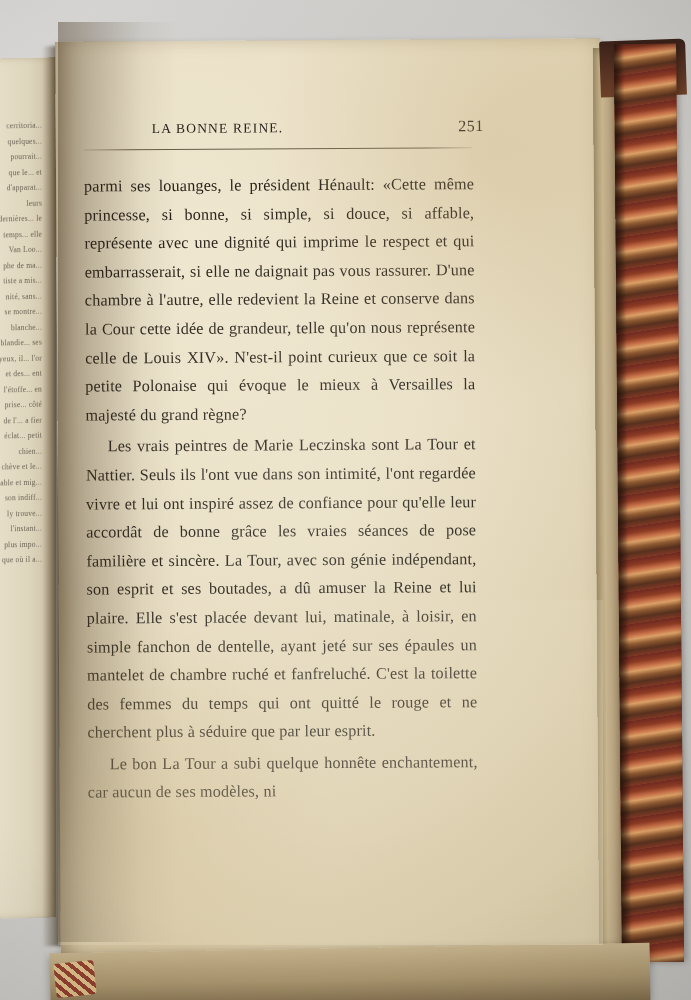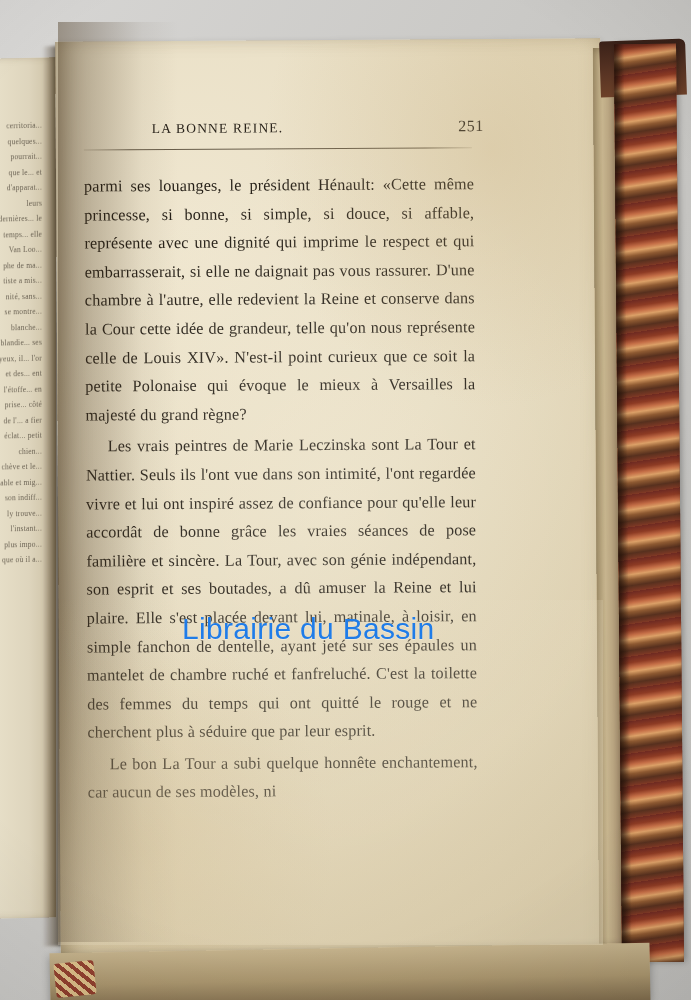--- a/index.html
+++ b/index.html
@@ -298,14 +298,13 @@
     <div class="spine-edge"></div>
     <div class="cover"></div>
     <div class="bottom-block"></div>
     <div class="endband"></div>
   </div>
 
   <div class="gutter-shade"></div>
   <div class="ink-fade"></div>
   <div class="vignette"></div>
 
-  <div class="watermark">Librairie du Bassin</div>
 </div>
 
 </body></html>

